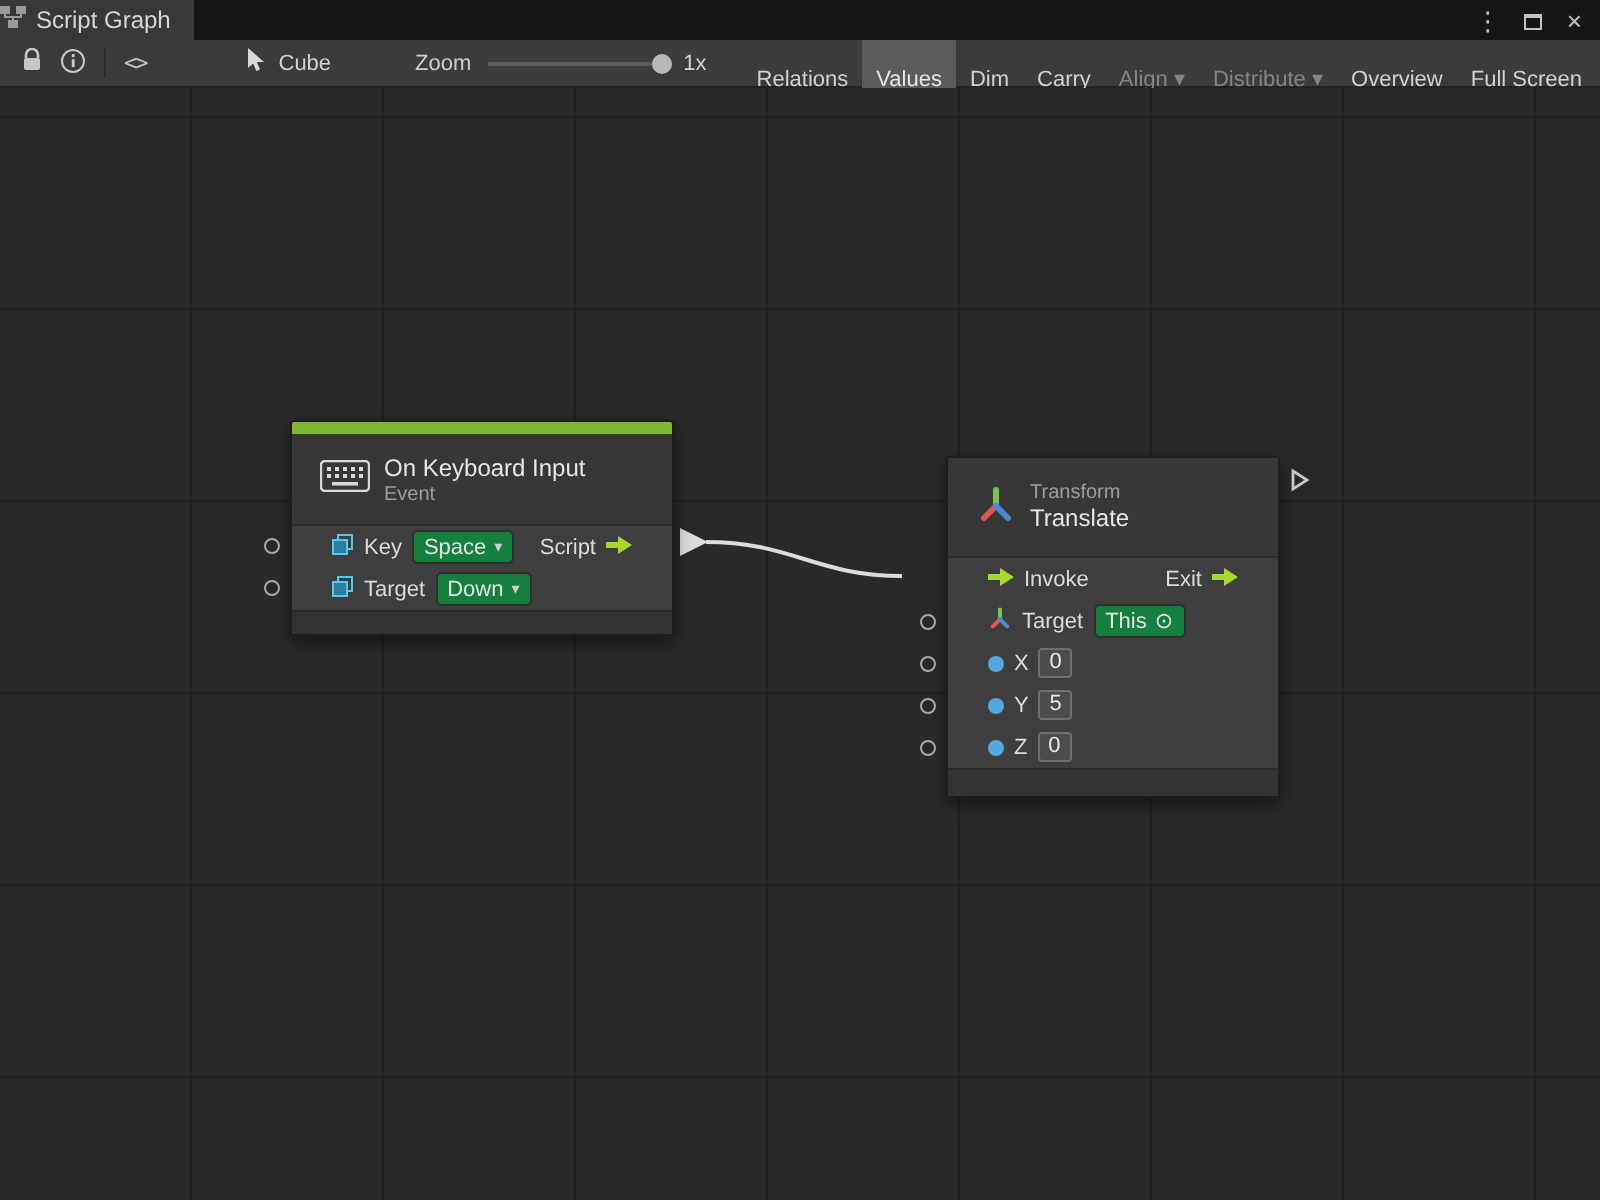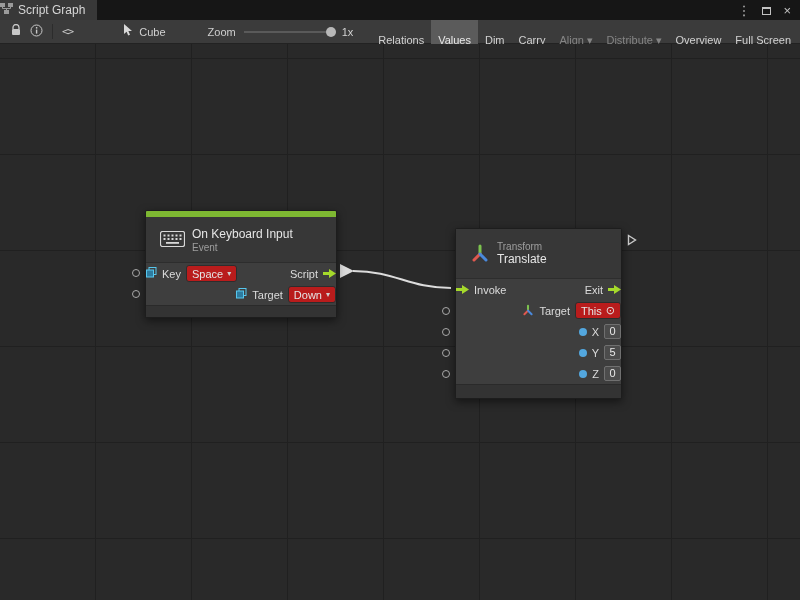--- a/index.html
+++ b/index.html
@@ -46,39 +46,39 @@
 
   
   .node { position:absolute; background:#3e3e3e; border:1px solid #1d1d1d; border-radius:2px;
           box-shadow:0 3px 9px rgba(0,0,0,.5); font-size:11px; color:#dcdcdc; }
   .accent { height:6px; background:var(--accent-green,#7eb832); border-radius:1px 1px 0 0; }
   .n-header { display:flex; align-items:center; gap:7px; padding:0 14px; background:#373737;
               border-bottom:1px solid #2d2d2d; }
   .n-title { font-size:12px; color:#e6e6e6; }
   .n-sub { font-size:10px; color:#9e9e9e; margin-top:1px; }
   .n-cat { font-size:10px; color:#9e9e9e; }
-  .n-row { display:flex; align-items:center; gap:5px; padding:0 0; height:21px;justify-content:flex-end; }
+  .n-row { display:flex; align-items:center; gap:5px; padding:0 20px; height:21px; }
   .p-label { color:#dcdcdc; }
   .flex1 { flex:1; }
   .n-footer { background:#333; border-top:1px solid #2a2a2a; }
-  .chip { background:#b91c1c; border:1px solid #2d2d2d; border-radius:3px; padding:0 5px;
+  .chip { background:#15803d; border:1px solid #2d2d2d; border-radius:3px; padding:0 5px;
           height:17px; display:inline-flex; align-items:center; gap:4px; color:#e4e4e4; font-size:11px; cursor:default; }
   .caret { font-size:8px; color:#cfcfcf; }
   .field { background:#4c4c4c; border:1px solid #707070; border-radius:2px; min-width:17px; height:15px;
            line-height:13px; padding:0 4px; text-align:center; color:#e8e8e8; font-size:11px; }
   .port { position:absolute; width:8px; height:8px; border:1px solid #a8a8a8; border-radius:50%;
           background:transparent; left:-14px; }
   .dot-blue { width:8px; height:8px; border-radius:50%; background:var(--value-port-blue,#53a7de); flex:none; }
   .exit-port { position:absolute; right:-16px; }
 
   #node-keyboard { left:145px; top:166px; width:192px; }
   #node-keyboard .n-header { height:46px; }
   #node-keyboard .n-footer { height:12px; }
 
-  #node-translate { left:455px; top:184px; width:167px; }
+  #node-translate { left:473px; top:184px; width:167px; }
   #node-translate .n-header { height:50px; }
   #node-translate .n-footer { height:14px; }
 </style>
 </head>
 <body>
 
 <div class="titlebar">
   <div class="tab">
     <span>
       <svg width="13" height="11" viewBox="0 0 13 11">

